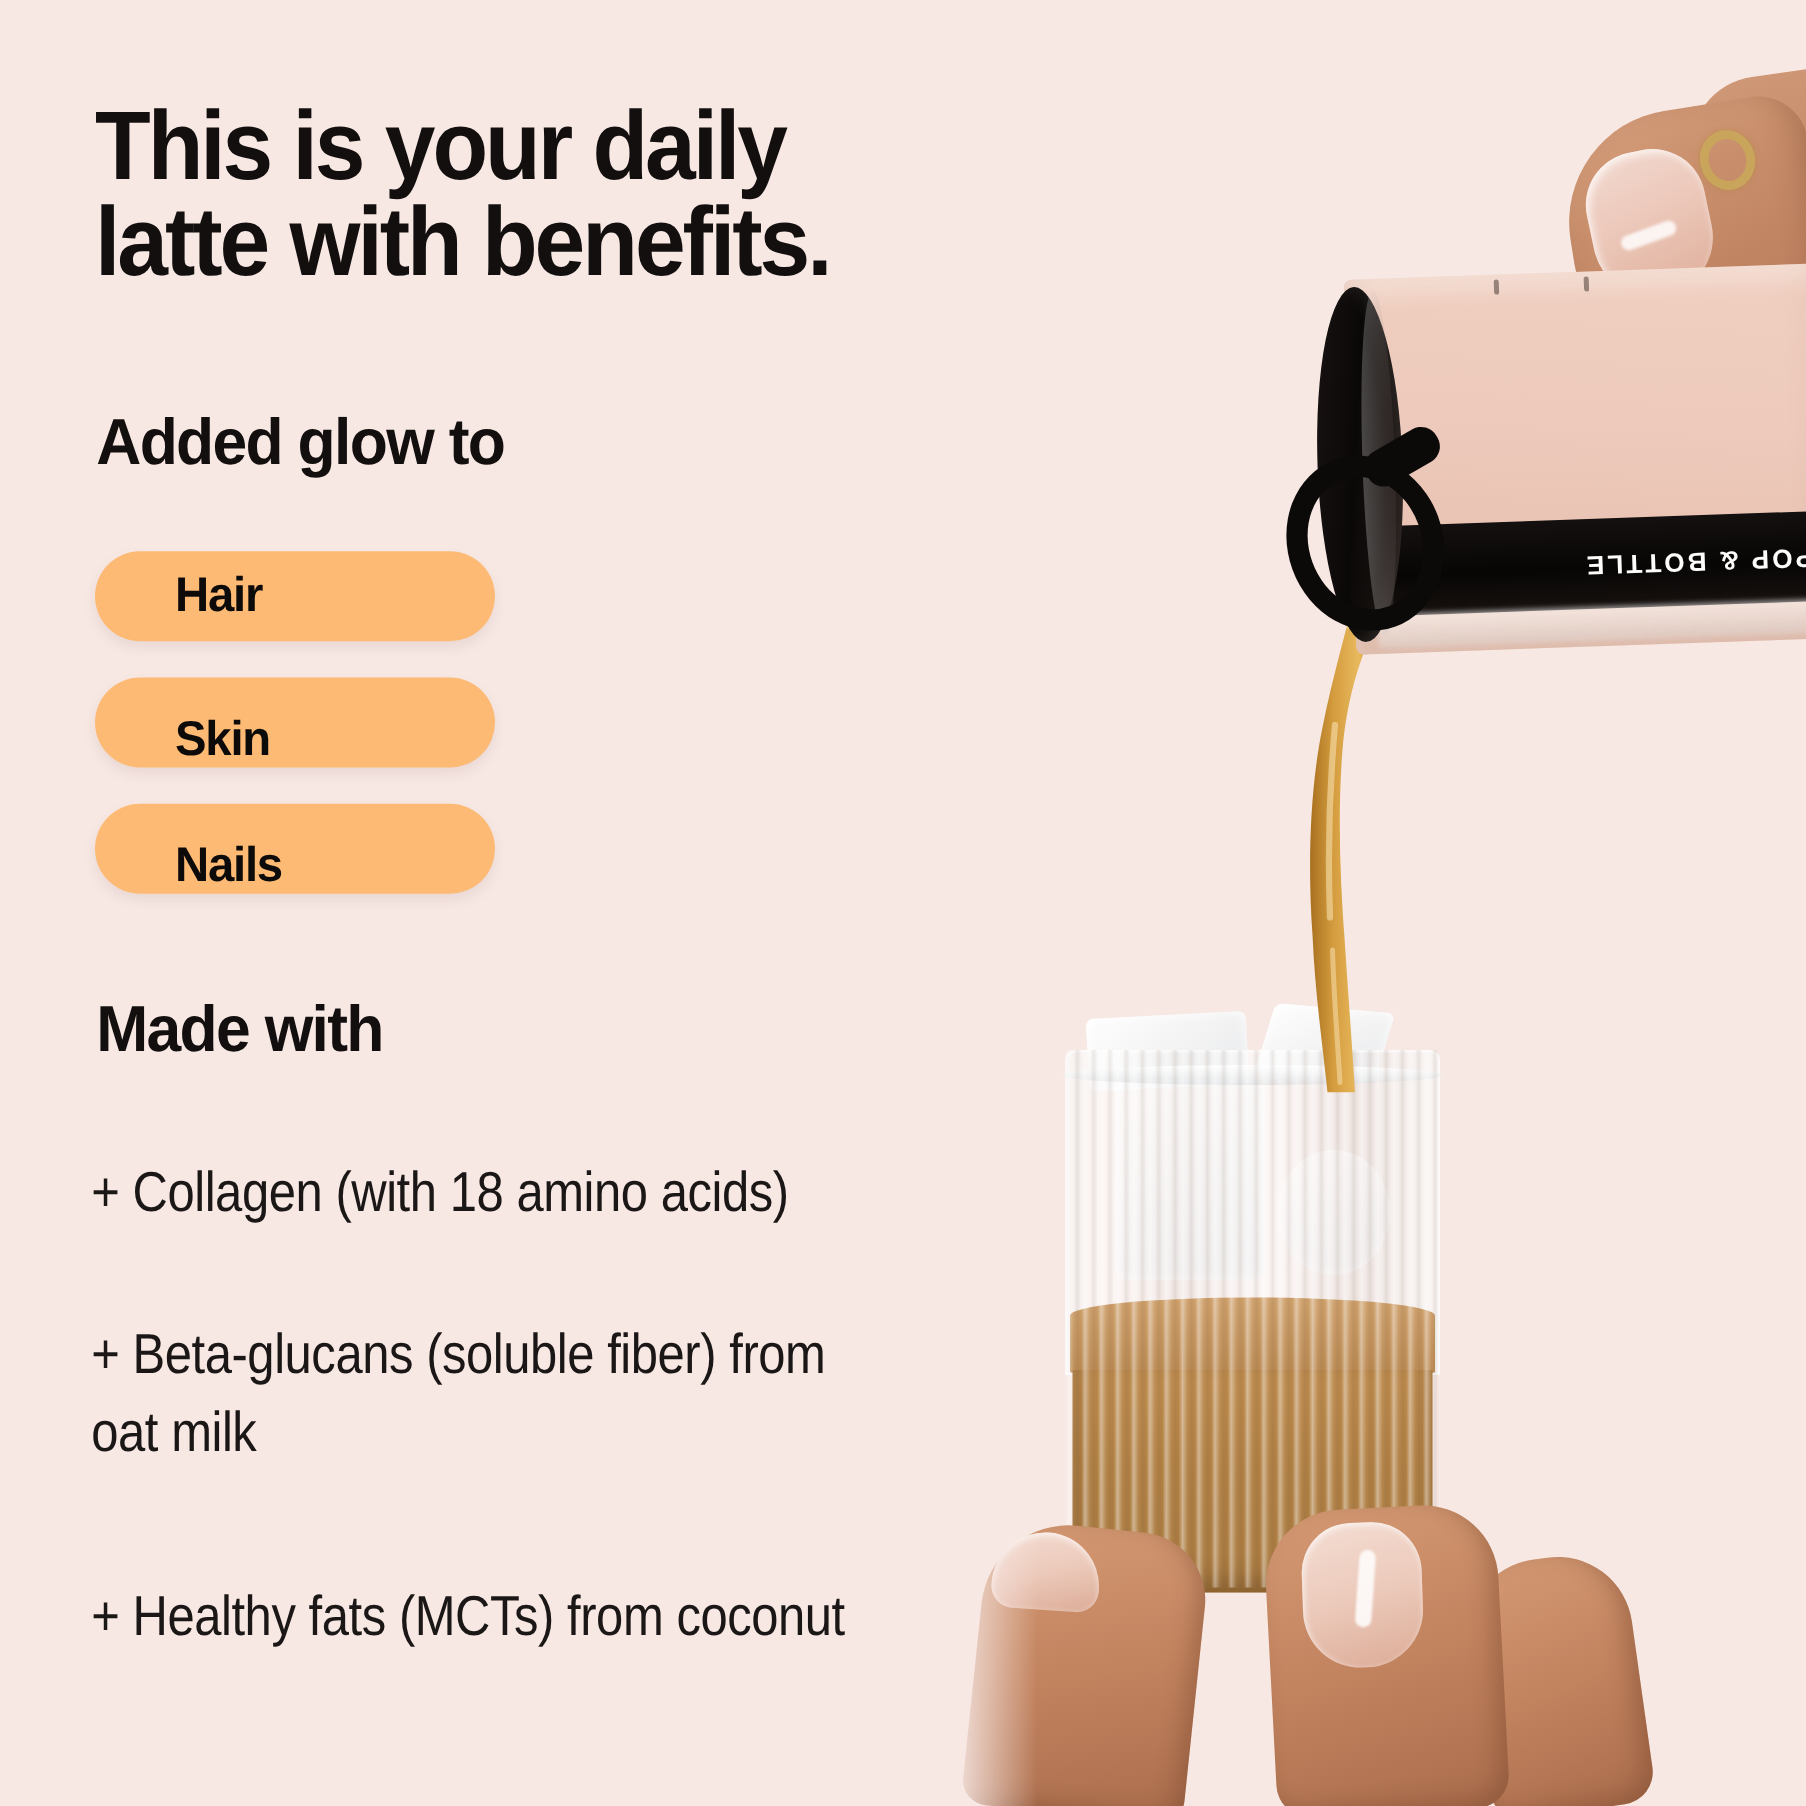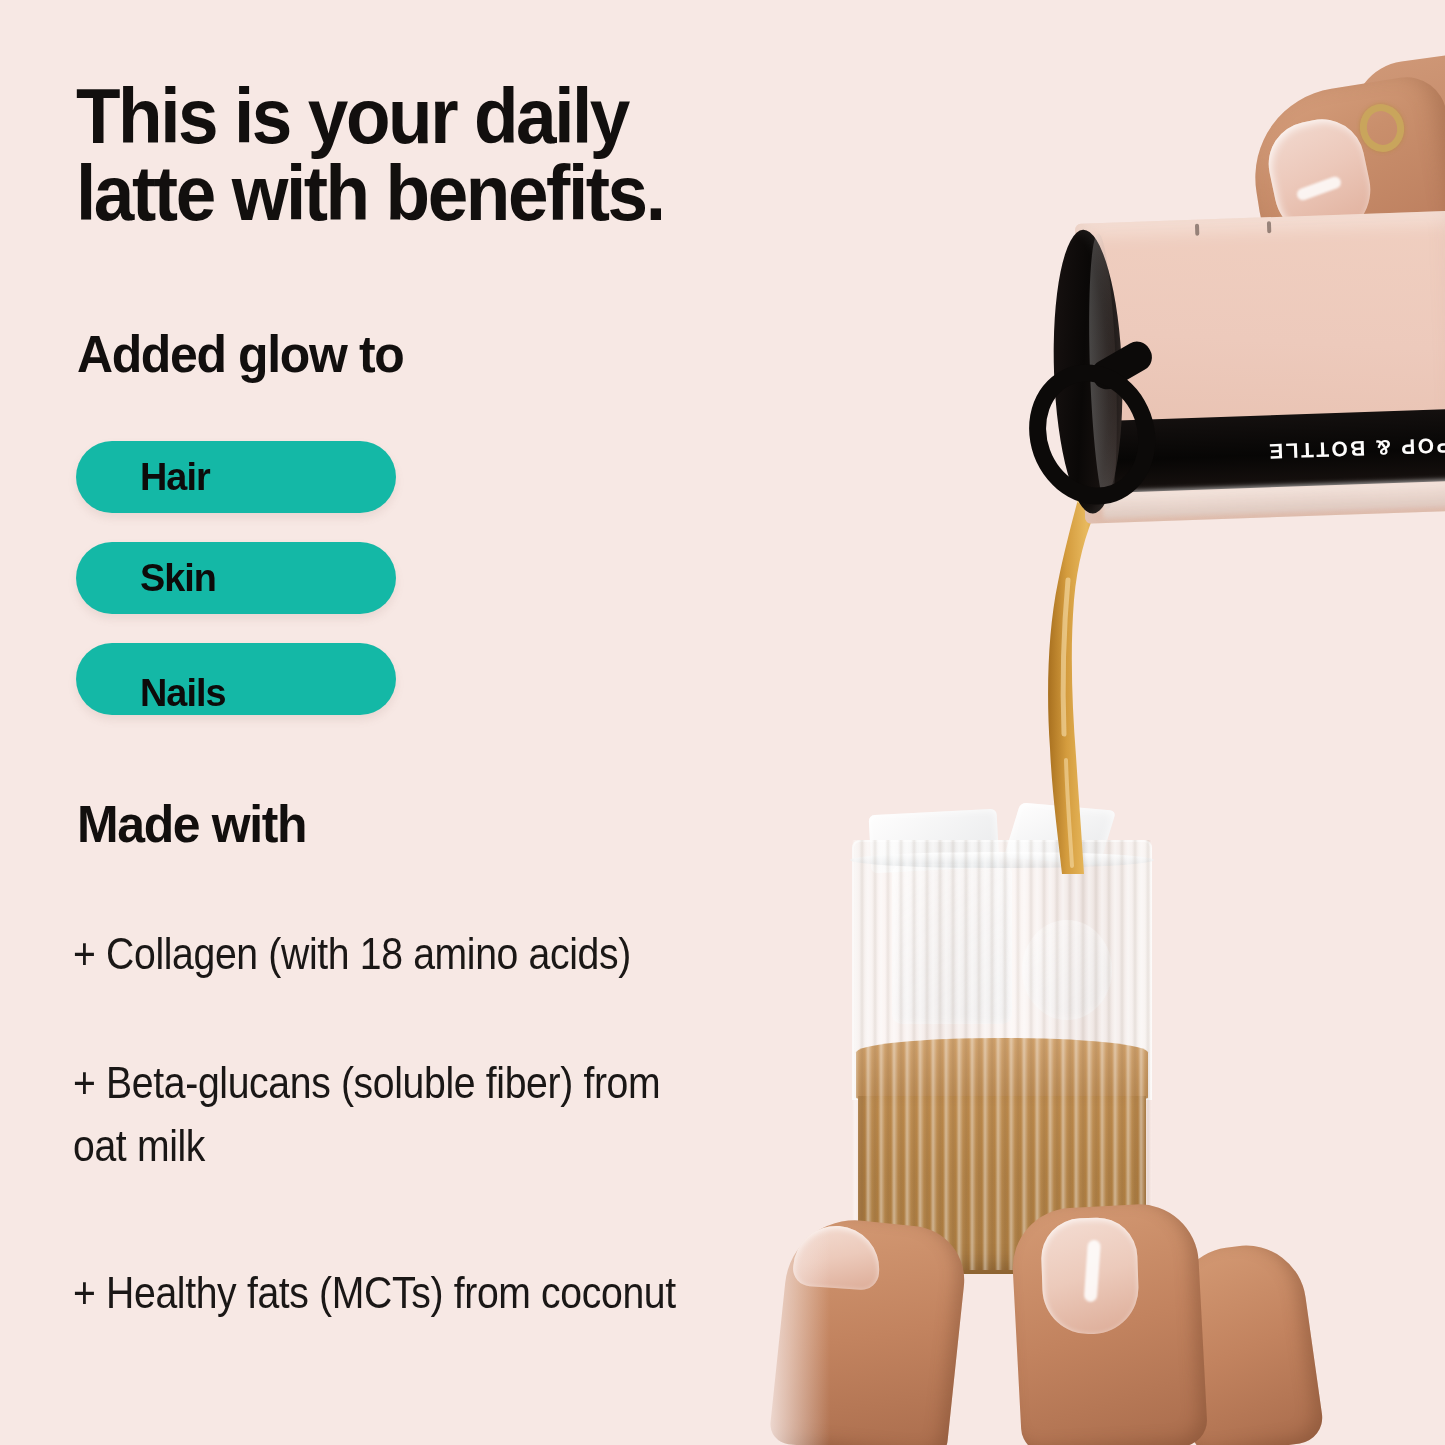--- a/index.html
+++ b/index.html
@@ -53,37 +53,37 @@
   }
   .sub-heading.glow { top: 308px; font-size: 52px; }
   .sub-heading.made { top: 778px; font-size: 52px; }
 
   
   .pill {
     position: absolute;
     left: 76px;
     width: 320px;
     height: 72px;
-    background: #14b8a6;
+    background: #fdba74;
     border-radius: 40px;
     box-shadow: 0 5px 9px rgba(150, 110, 100, 0.13);
     display: flex;
     align-items: center;
   }
   .pill-label {
     margin-left: 64px;
     font-size: 39px;
     font-weight: 700;
     letter-spacing: -1.0px;
     color: #0d0b0a;
     transform: scaleX(0.97);
     transform-origin: left center;
   }
   .pill-0 { top: 425px; }
-  .pill-1 { top: 526px; }
+  .pill-1 { top: 526px; align-items: flex-end; }
   .pill-2 { top: 627px; align-items: flex-end; }
 
   
   .ingredient {
     position: absolute;
     left: 73px;
     width: 720px;
     font-family: "Liberation Sans", sans-serif;
     font-weight: 300;
     font-size: 45px;

